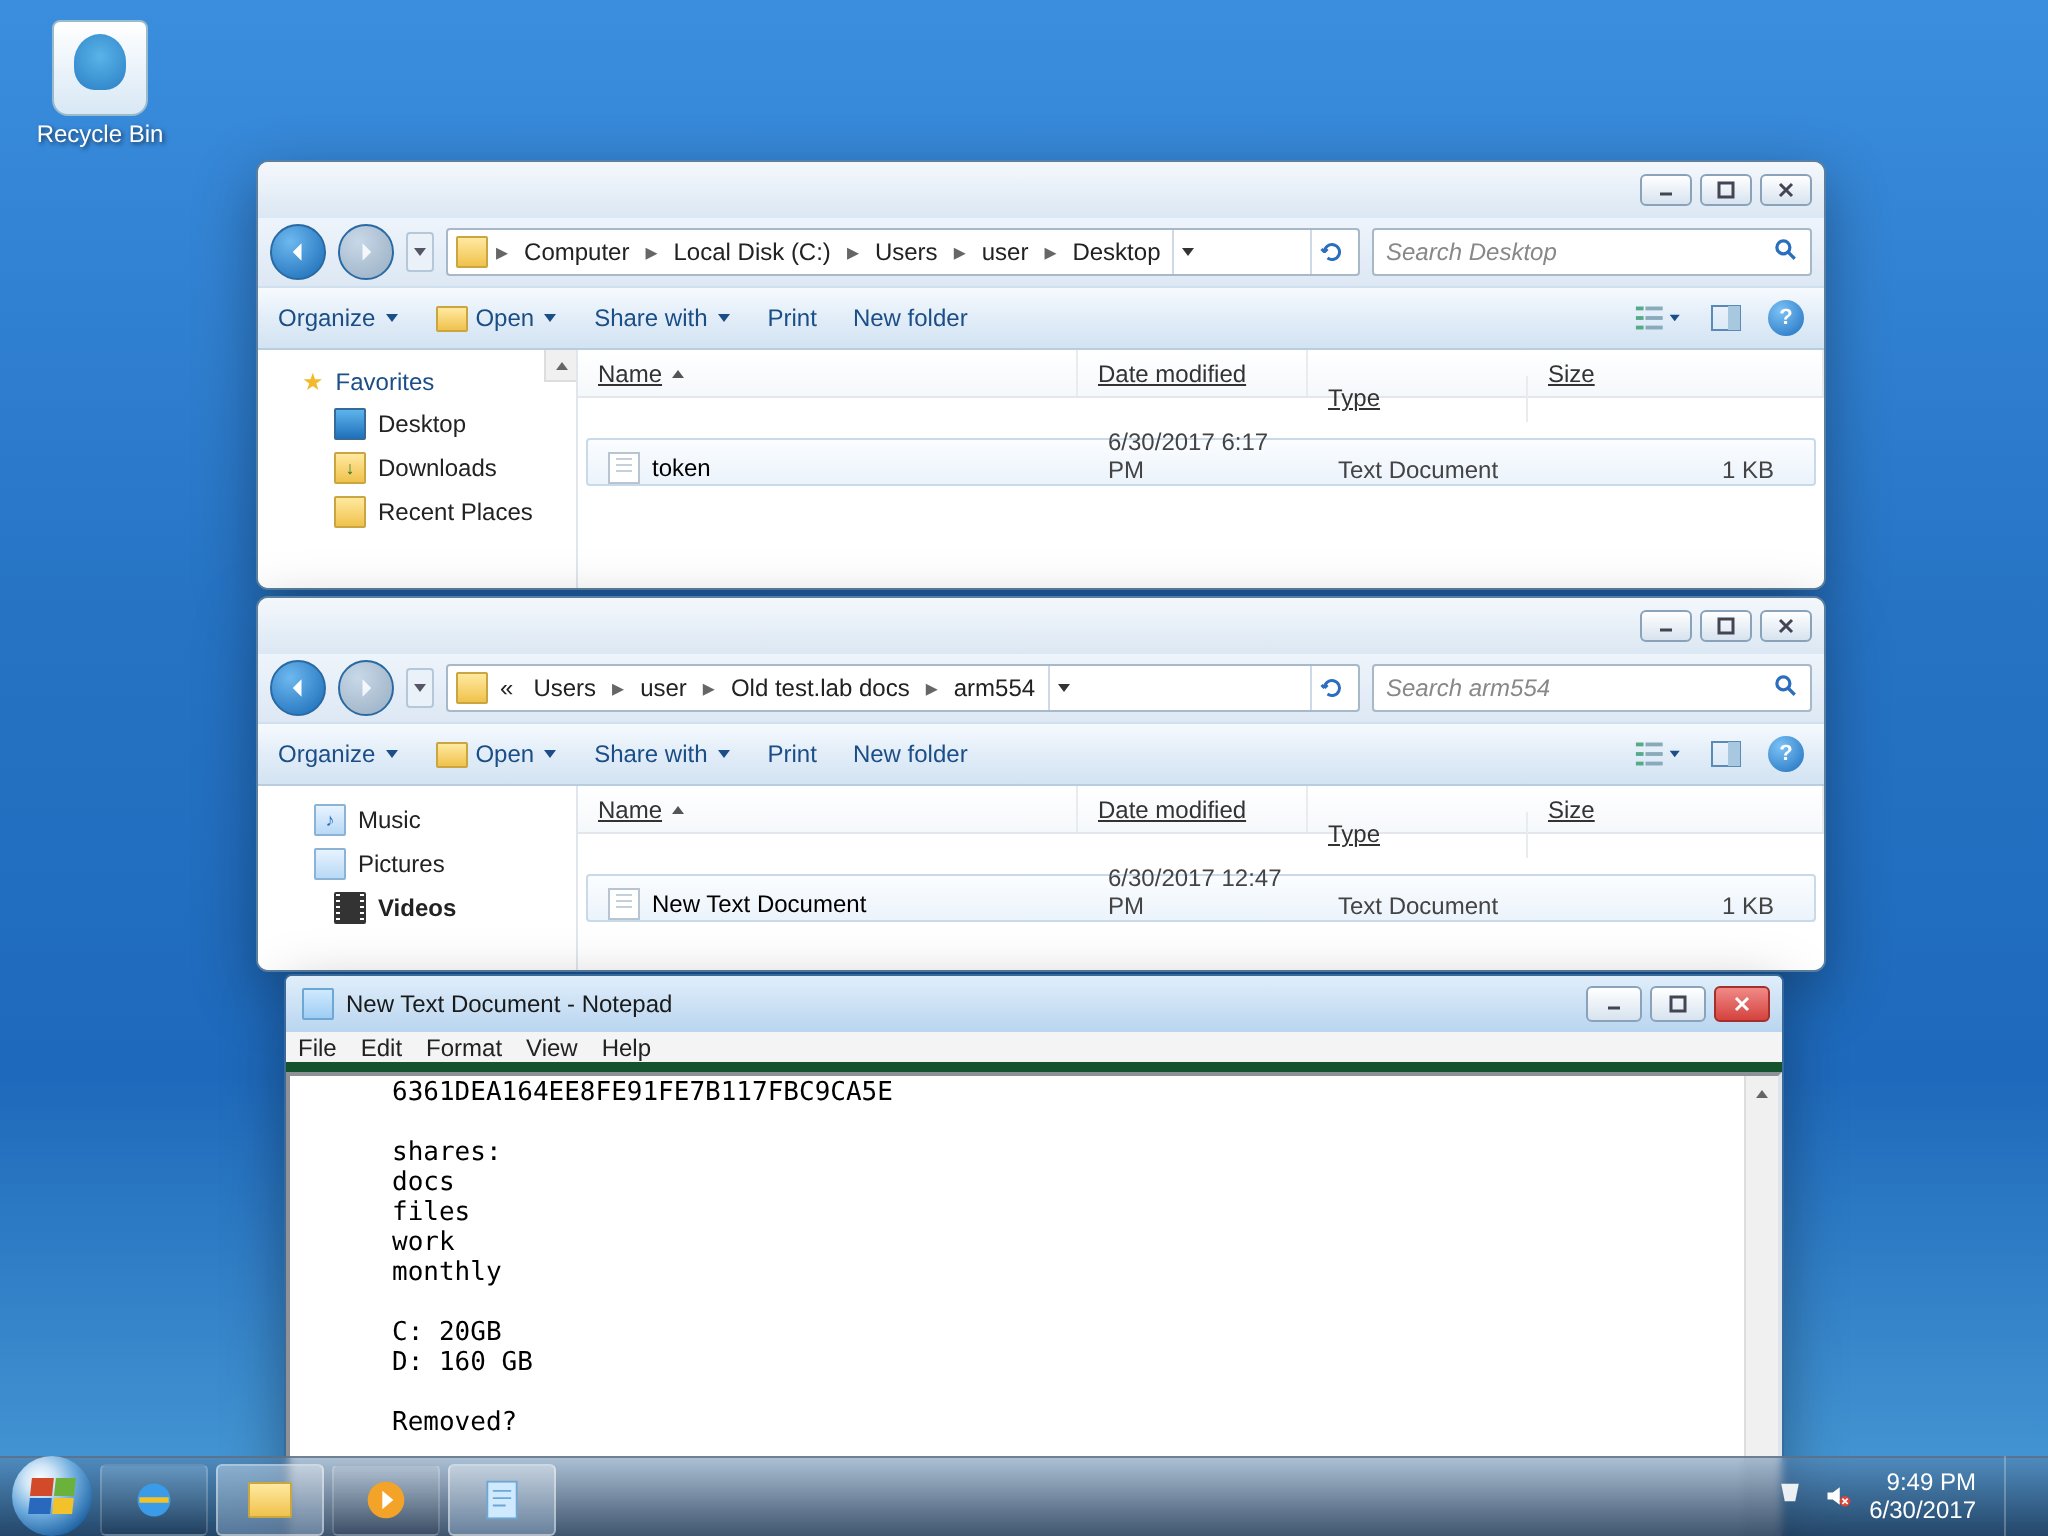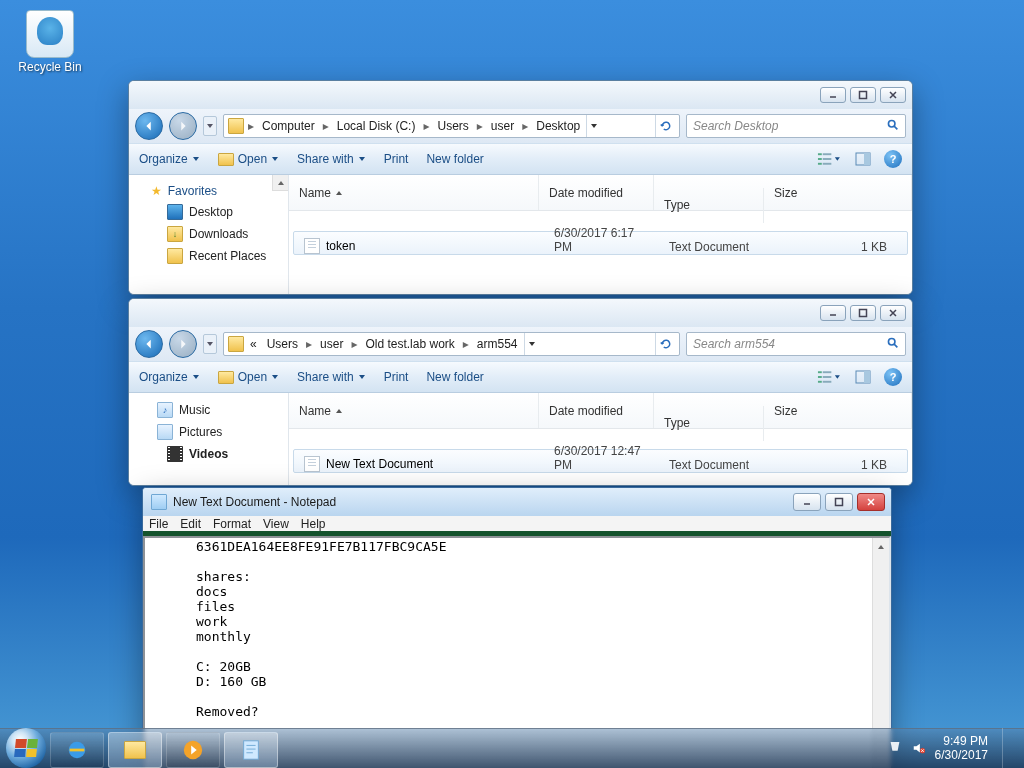--- a/index.html
+++ b/index.html
@@ -51,21 +51,21 @@
 
 .ebody{flex:1;display:flex;background:#fff;overflow:hidden;}
 .side{width:160px;border-right:1px solid #e0e6ec;padding:6px 0;overflow:hidden;position:relative;}
 .side .scroll-up{position:absolute;top:0;right:0;width:16px;height:16px;background:#f0f0f0;border-left:1px solid #ddd;border-bottom:1px solid #ddd;display:flex;align-items:center;justify-content:center;}
 .side .scroll-up svg{width:8px;height:8px;fill:#666;}
 .favh{color:#1b4e86;padding:3px 6px 3px 22px;display:flex;align-items:center;gap:6px;}
 .favh .star{color:#f3b92d;}
 .sideitem{padding:3px 6px 3px 38px;display:flex;align-items:center;gap:6px;color:#222;}
 .sideitem .ic{width:16px;height:16px;flex-shrink:0;}
 .main{flex:1;display:flex;flex-direction:column;}
-.colhdr{height:36px;border-bottom:1px solid #e3e7eb;display:flex;align-items:center;color:#333;background:linear-gradient(180deg,#fff,#f5f8fb);}
+.colhdr{height:24px;border-bottom:1px solid #e3e7eb;display:flex;align-items:center;color:#333;background:linear-gradient(180deg,#fff,#f5f8fb);text-decoration:underline;}
 .colhdr>div{padding:0 10px;border-right:1px solid #e8ecef;height:100%;display:flex;align-items:center;}
 .col-name{flex:0 0 250px;gap:4px;}
 .col-name svg{width:8px;height:8px;fill:#555;}
 .col-date{flex:0 0 115px;}
 .col-type{flex:0 0 110px;margin-top:25px;}
 .col-size{flex:1;justify-content:flex-start;}
 .rows{padding:4px 0;}
 .frow{height:24px;display:flex;align-items:flex-end;margin:16px 4px;border:1px solid transparent;border-radius:2px;}
 .frow.sel{background:linear-gradient(180deg,#fbfdff,#ebf3fb);border-color:#c8daea;}
 .frow>div{padding:0 10px;}
@@ -327,21 +327,21 @@
           <path d="M1 2l3 4 3-4z"></path>
         </svg>
       </div>
     <div class="crumbs">
       <span class="fld"></span>
       <span class="seg">«</span>
       <span class="seg">Users</span>
       <span class="car">▸</span>
         <span class="seg">user</span>
       <span class="car">▸</span>
-        <span class="seg">Old test.lab work</span>
+        <span class="seg">Old test.lab docs</span>
       <span class="car">▸</span>
         <span class="seg">arm554</span>
       <span class="dropcar">
           <svg viewBox="0 0 8 8">
             <path d="M1 2l3 4 3-4z"></path>
           </svg>
         </span>
       <span class="refresh">
           <svg viewBox="0 0 16 16">
             <path d="M3 8a5 5 0 1 1 2 4M3 8l-2-2M3 8l2-2"></path>

